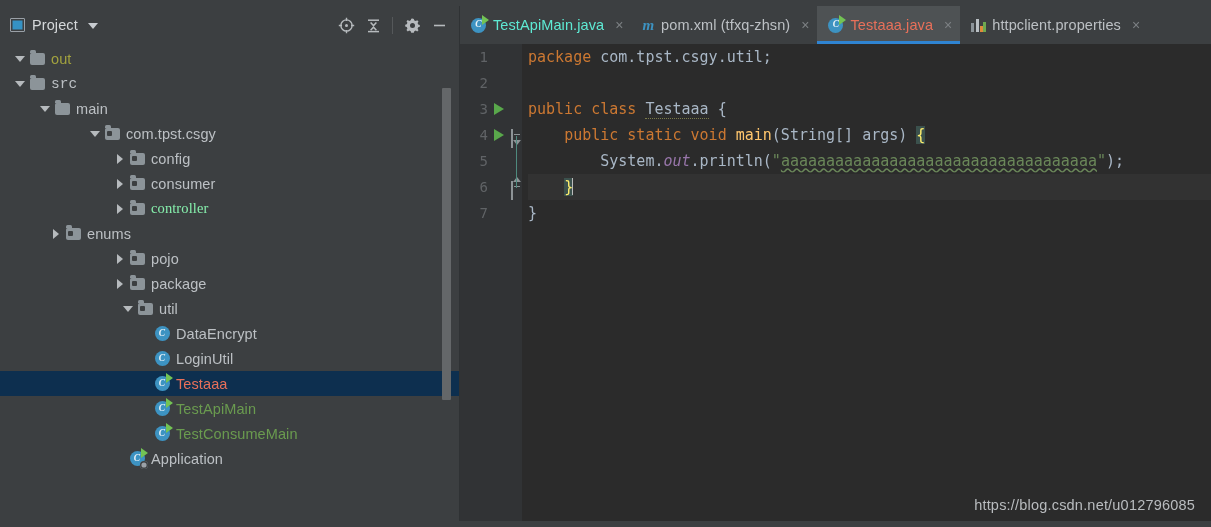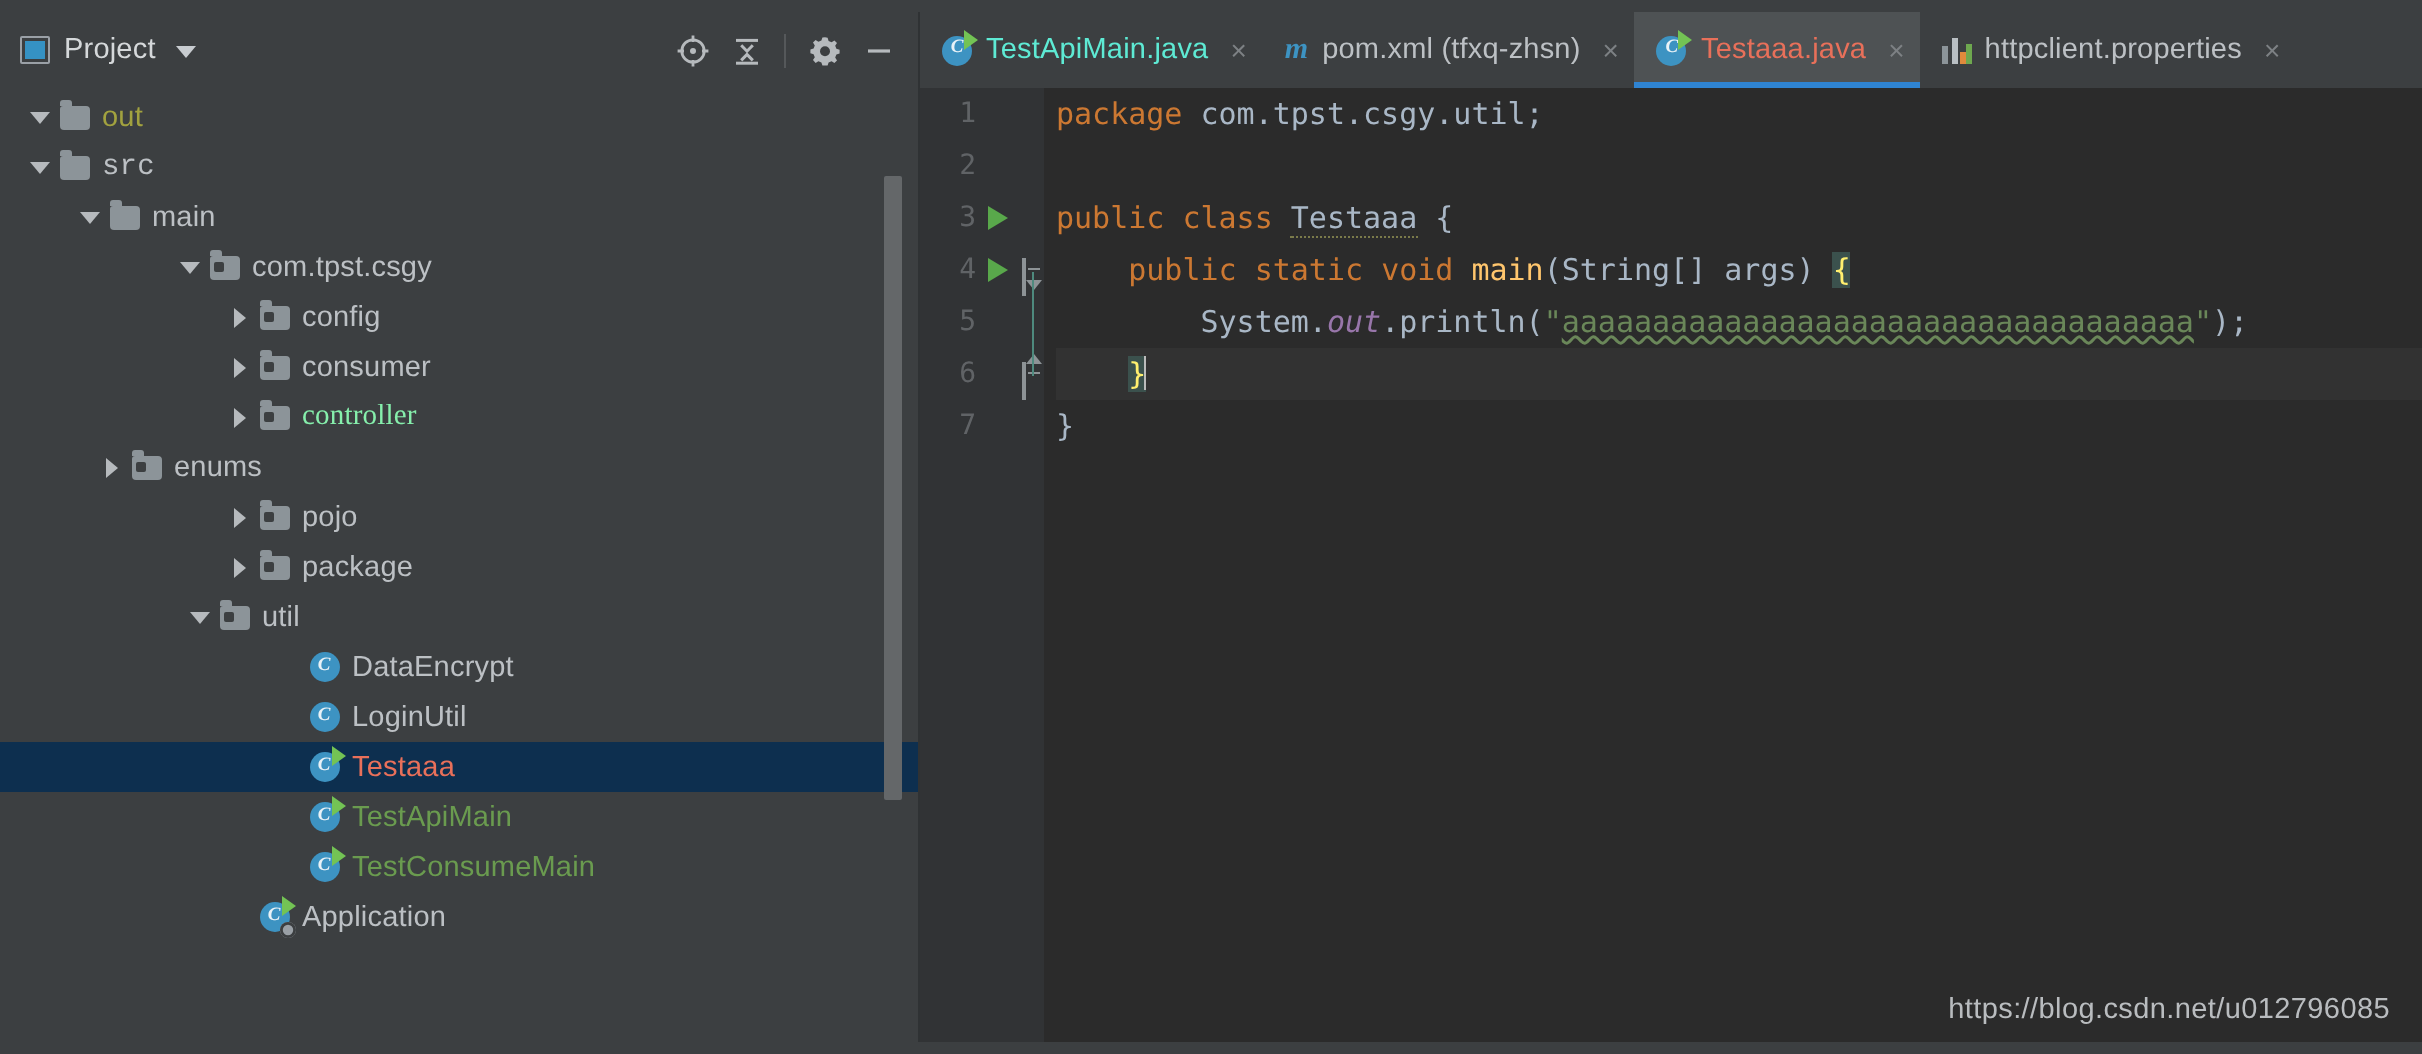--- a/index.html
+++ b/index.html
@@ -343,21 +343,21 @@
             </div>
             <div class="tree-row" style="padding-left: 112px;">
               <span class="twisty">
                 <i class="tw-closed"></i>
               </span>
               <span class="ticon">
                 <i class="folder pkg"></i>
               </span>
               <span class="tlabel" style="color: rgb(188, 192, 196);">package</span>
             </div>
-            <div class="tree-row" style="padding-left: 92px;">
+            <div class="tree-row" style="padding-left: 120px;">
               <span class="twisty">
                 <i class="tw-open"></i>
               </span>
               <span class="ticon">
                 <i class="folder pkg"></i>
               </span>
               <span class="tlabel" style="color: rgb(188, 192, 196);">util</span>
             </div>
             <div class="tree-row" style="padding-left: 137px;">
               <span class="twisty"></span>

